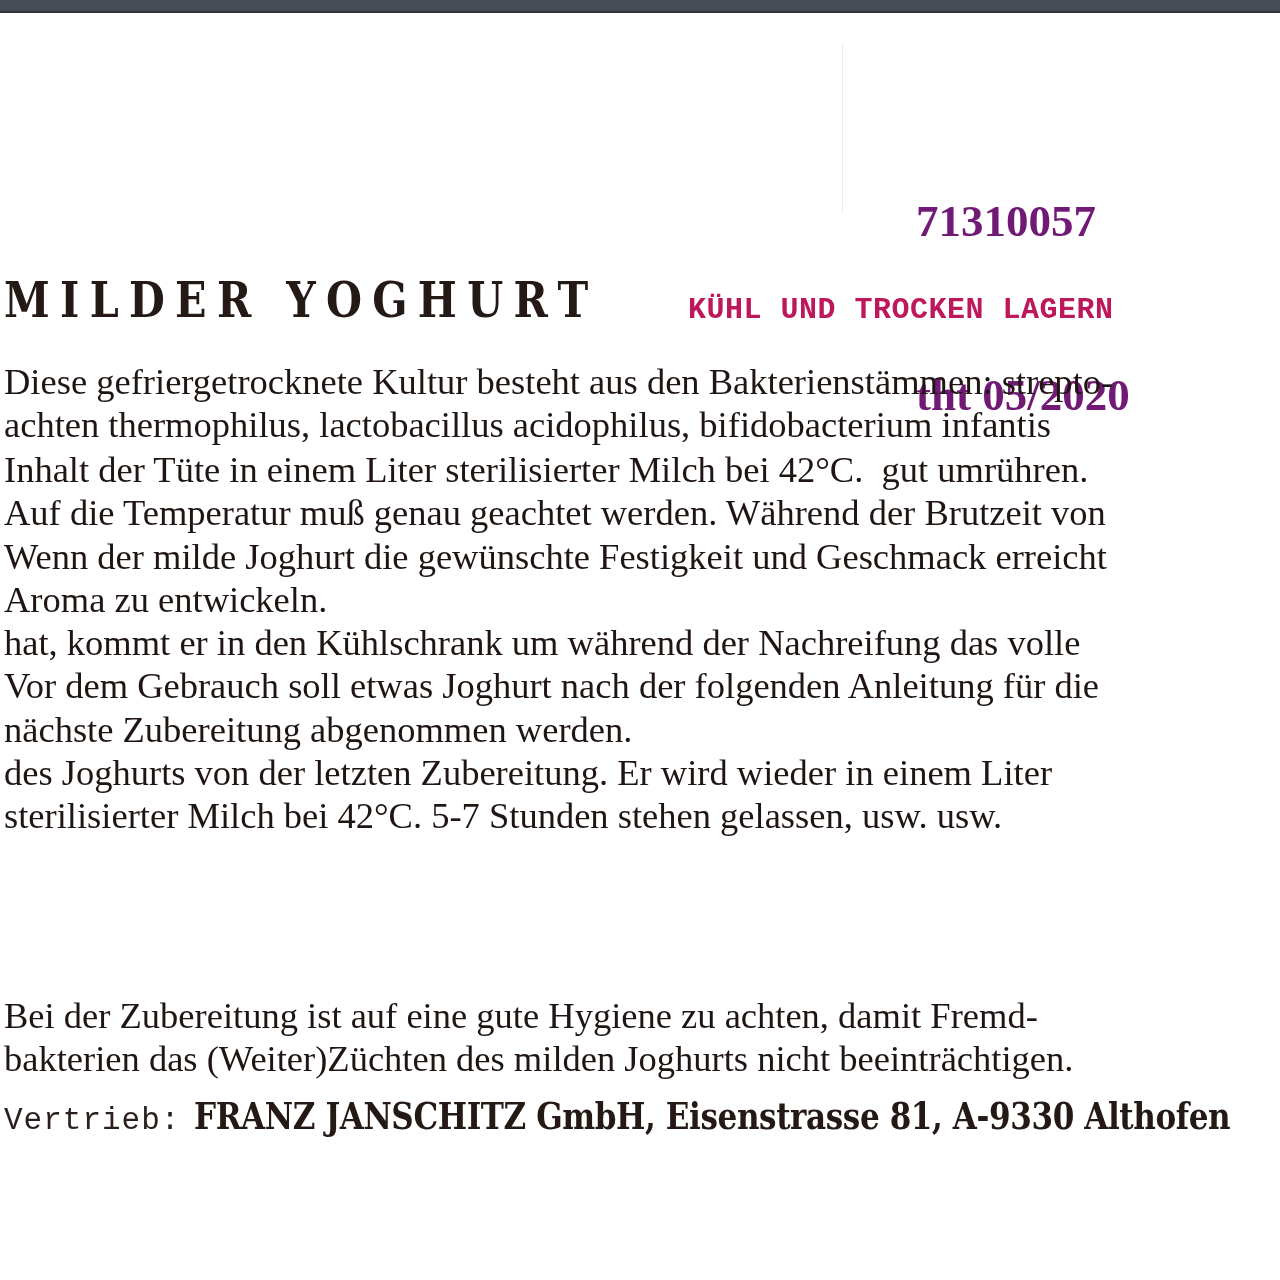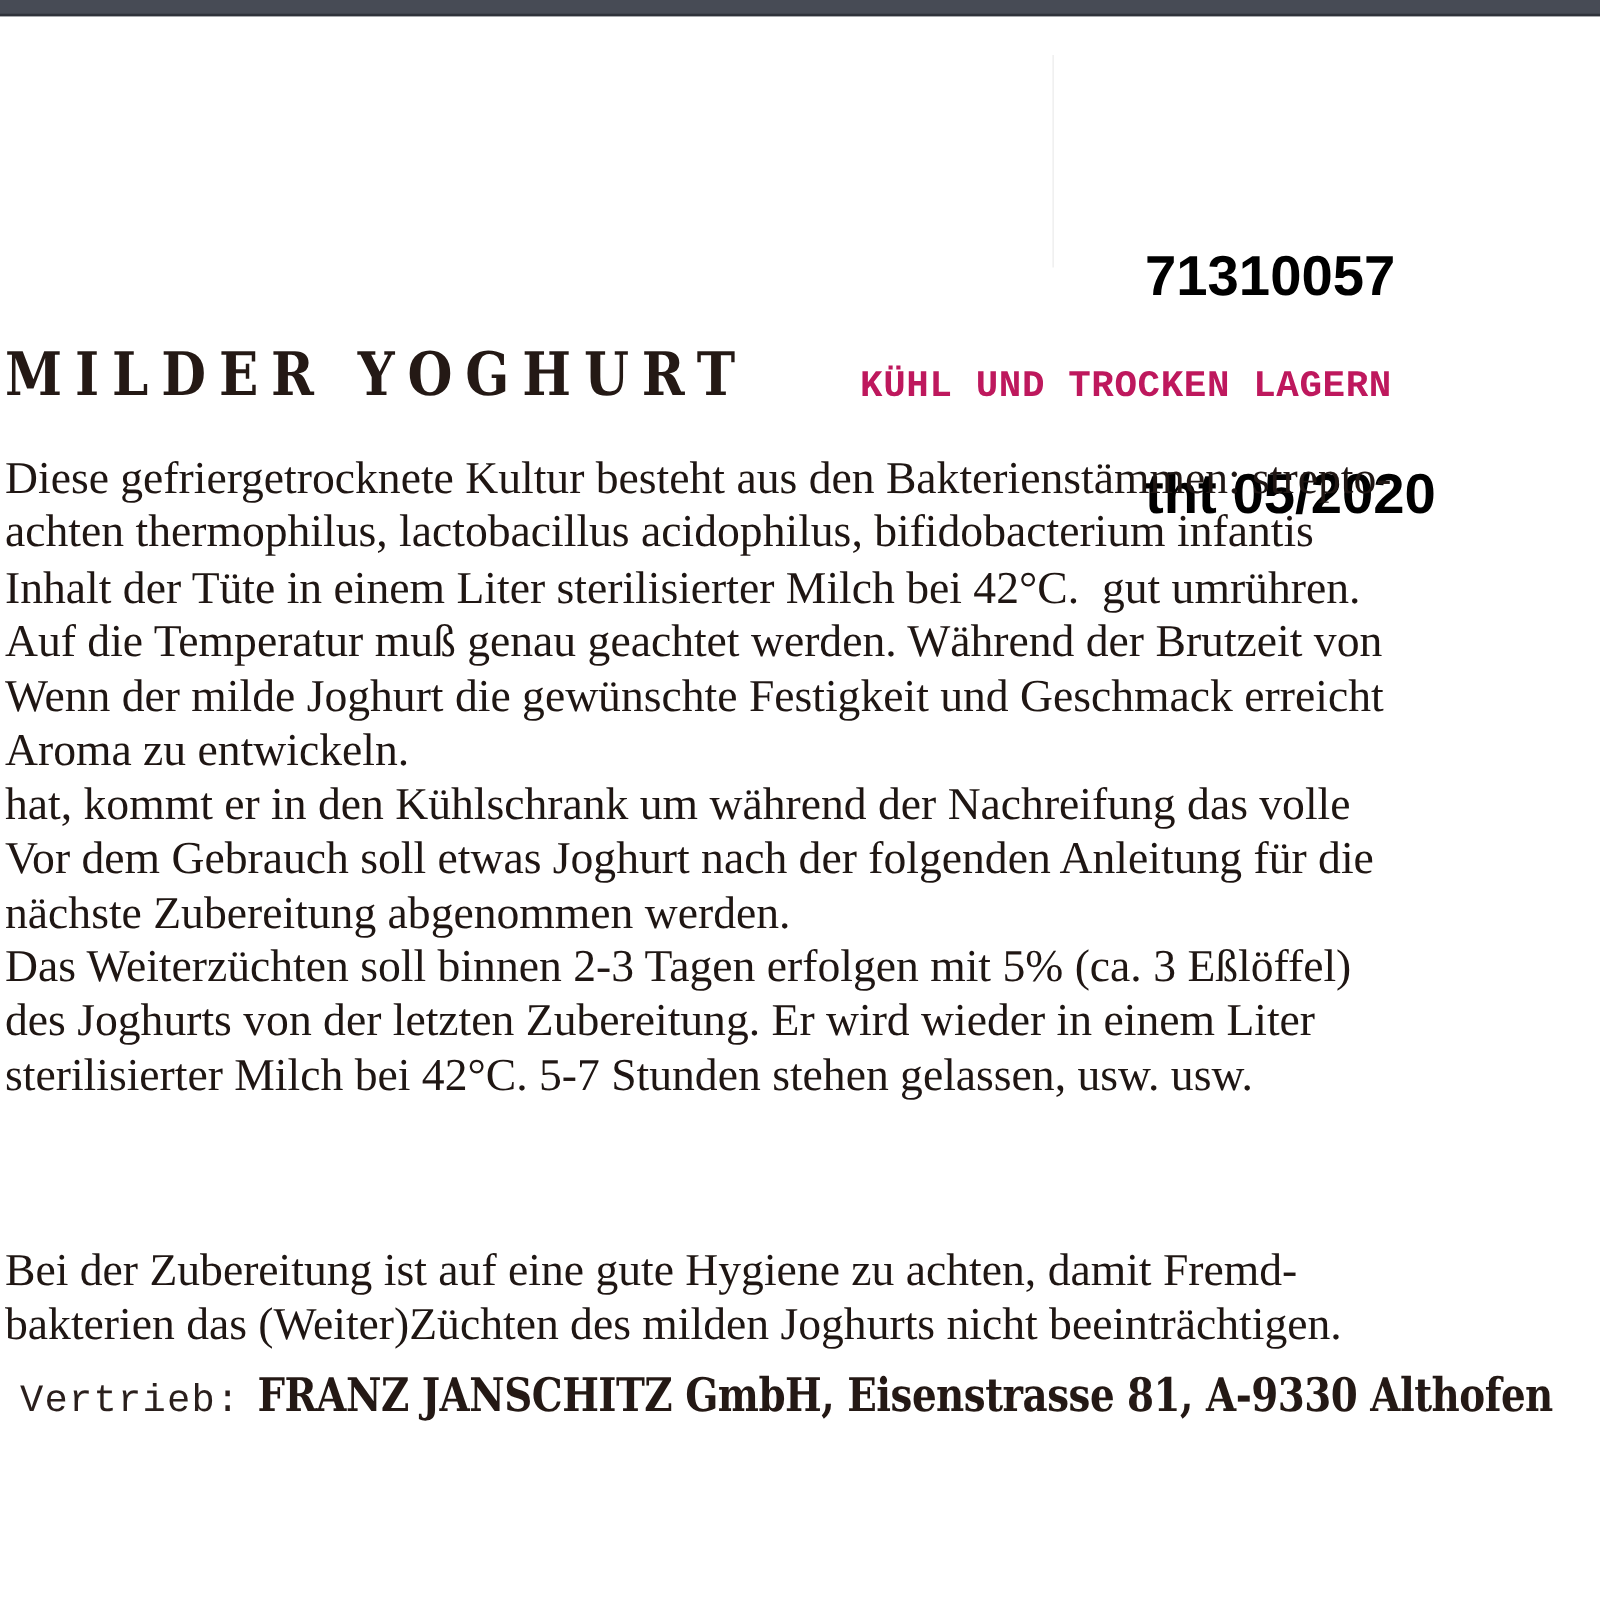--- a/index.html
+++ b/index.html
@@ -27,25 +27,25 @@
       left: 842px;
       top: 44px;
       width: 1px;
       height: 170px;
       background: #ecebeb;
     }
     .batch {
       position: absolute;
       left: 916px;
       top: 76px;
-      font-family: Liberation Sans, sans-serif;
+      font-family: Liberation Serif, serif;
       font-weight: bold;
       font-size: 45px;
       line-height: 58px;
-      color: #000000;
+      color: #701a75;
       letter-spacing: 0px;
       white-space: pre;
     }
     .title {
       position: absolute;
       left: 4px;
       top: 272px;
       font-family: "DejaVu Serif", "Liberation Serif", serif;
       font-weight: bold;
       font-size: 48px;
@@ -90,21 +90,20 @@
       top: 1094px;
       white-space: pre;
       display: flex;
       align-items: baseline;
     }
     .footer-label {
       font-family: "Liberation Mono", "DejaVu Sans Mono", monospace;
       font-size: 31px;
       color: #2a1f1c;
       letter-spacing: 1px;
-      margin-left: 12px;
     }
     .footer-company {
       font-family: "DejaVu Serif", "Liberation Serif", serif;
       font-weight: bold;
       font-size: 37px;
       color: #241915;
       margin-left: 14px;
       transform: scaleX(0.84);
       transform-origin: left center;
       display: inline-block;
@@ -131,21 +130,20 @@
 </div>
 
 <div class="body-text block2">
   <p>Inhalt der Tüte in einem Liter sterilisierter Milch bei 42°C.  gut umrühren.</p>
   <p>Auf die Temperatur muß genau geachtet werden. Während der Brutzeit von</p>
   <p>Wenn der milde Joghurt die gewünschte Festigkeit und Geschmack erreicht</p>
   <p>Aroma zu entwickeln.</p>
   <p>hat, kommt er in den Kühlschrank um während der Nachreifung das volle</p>
   <p>Vor dem Gebrauch soll etwas Joghurt nach der folgenden Anleitung für die</p>
   <p>nächste Zubereitung abgenommen werden.</p>
-  <p>Das Weiterzüchten soll binnen 2-3 Tagen erfolgen mit 5% (ca. 3 Eßlöffel)</p>
   <p>des Joghurts von der letzten Zubereitung. Er wird wieder in einem Liter</p>
   <p>sterilisierter Milch bei 42°C. 5-7 Stunden stehen gelassen, usw. usw.</p>
 </div>
 
 <div class="body-text block3">
   <p>Bei der Zubereitung ist auf eine gute Hygiene zu achten, damit Fremd-</p>
   <p>bakterien das (Weiter)Züchten des milden Joghurts nicht beeinträchtigen.</p>
 </div>
 
 <div class="footer">

